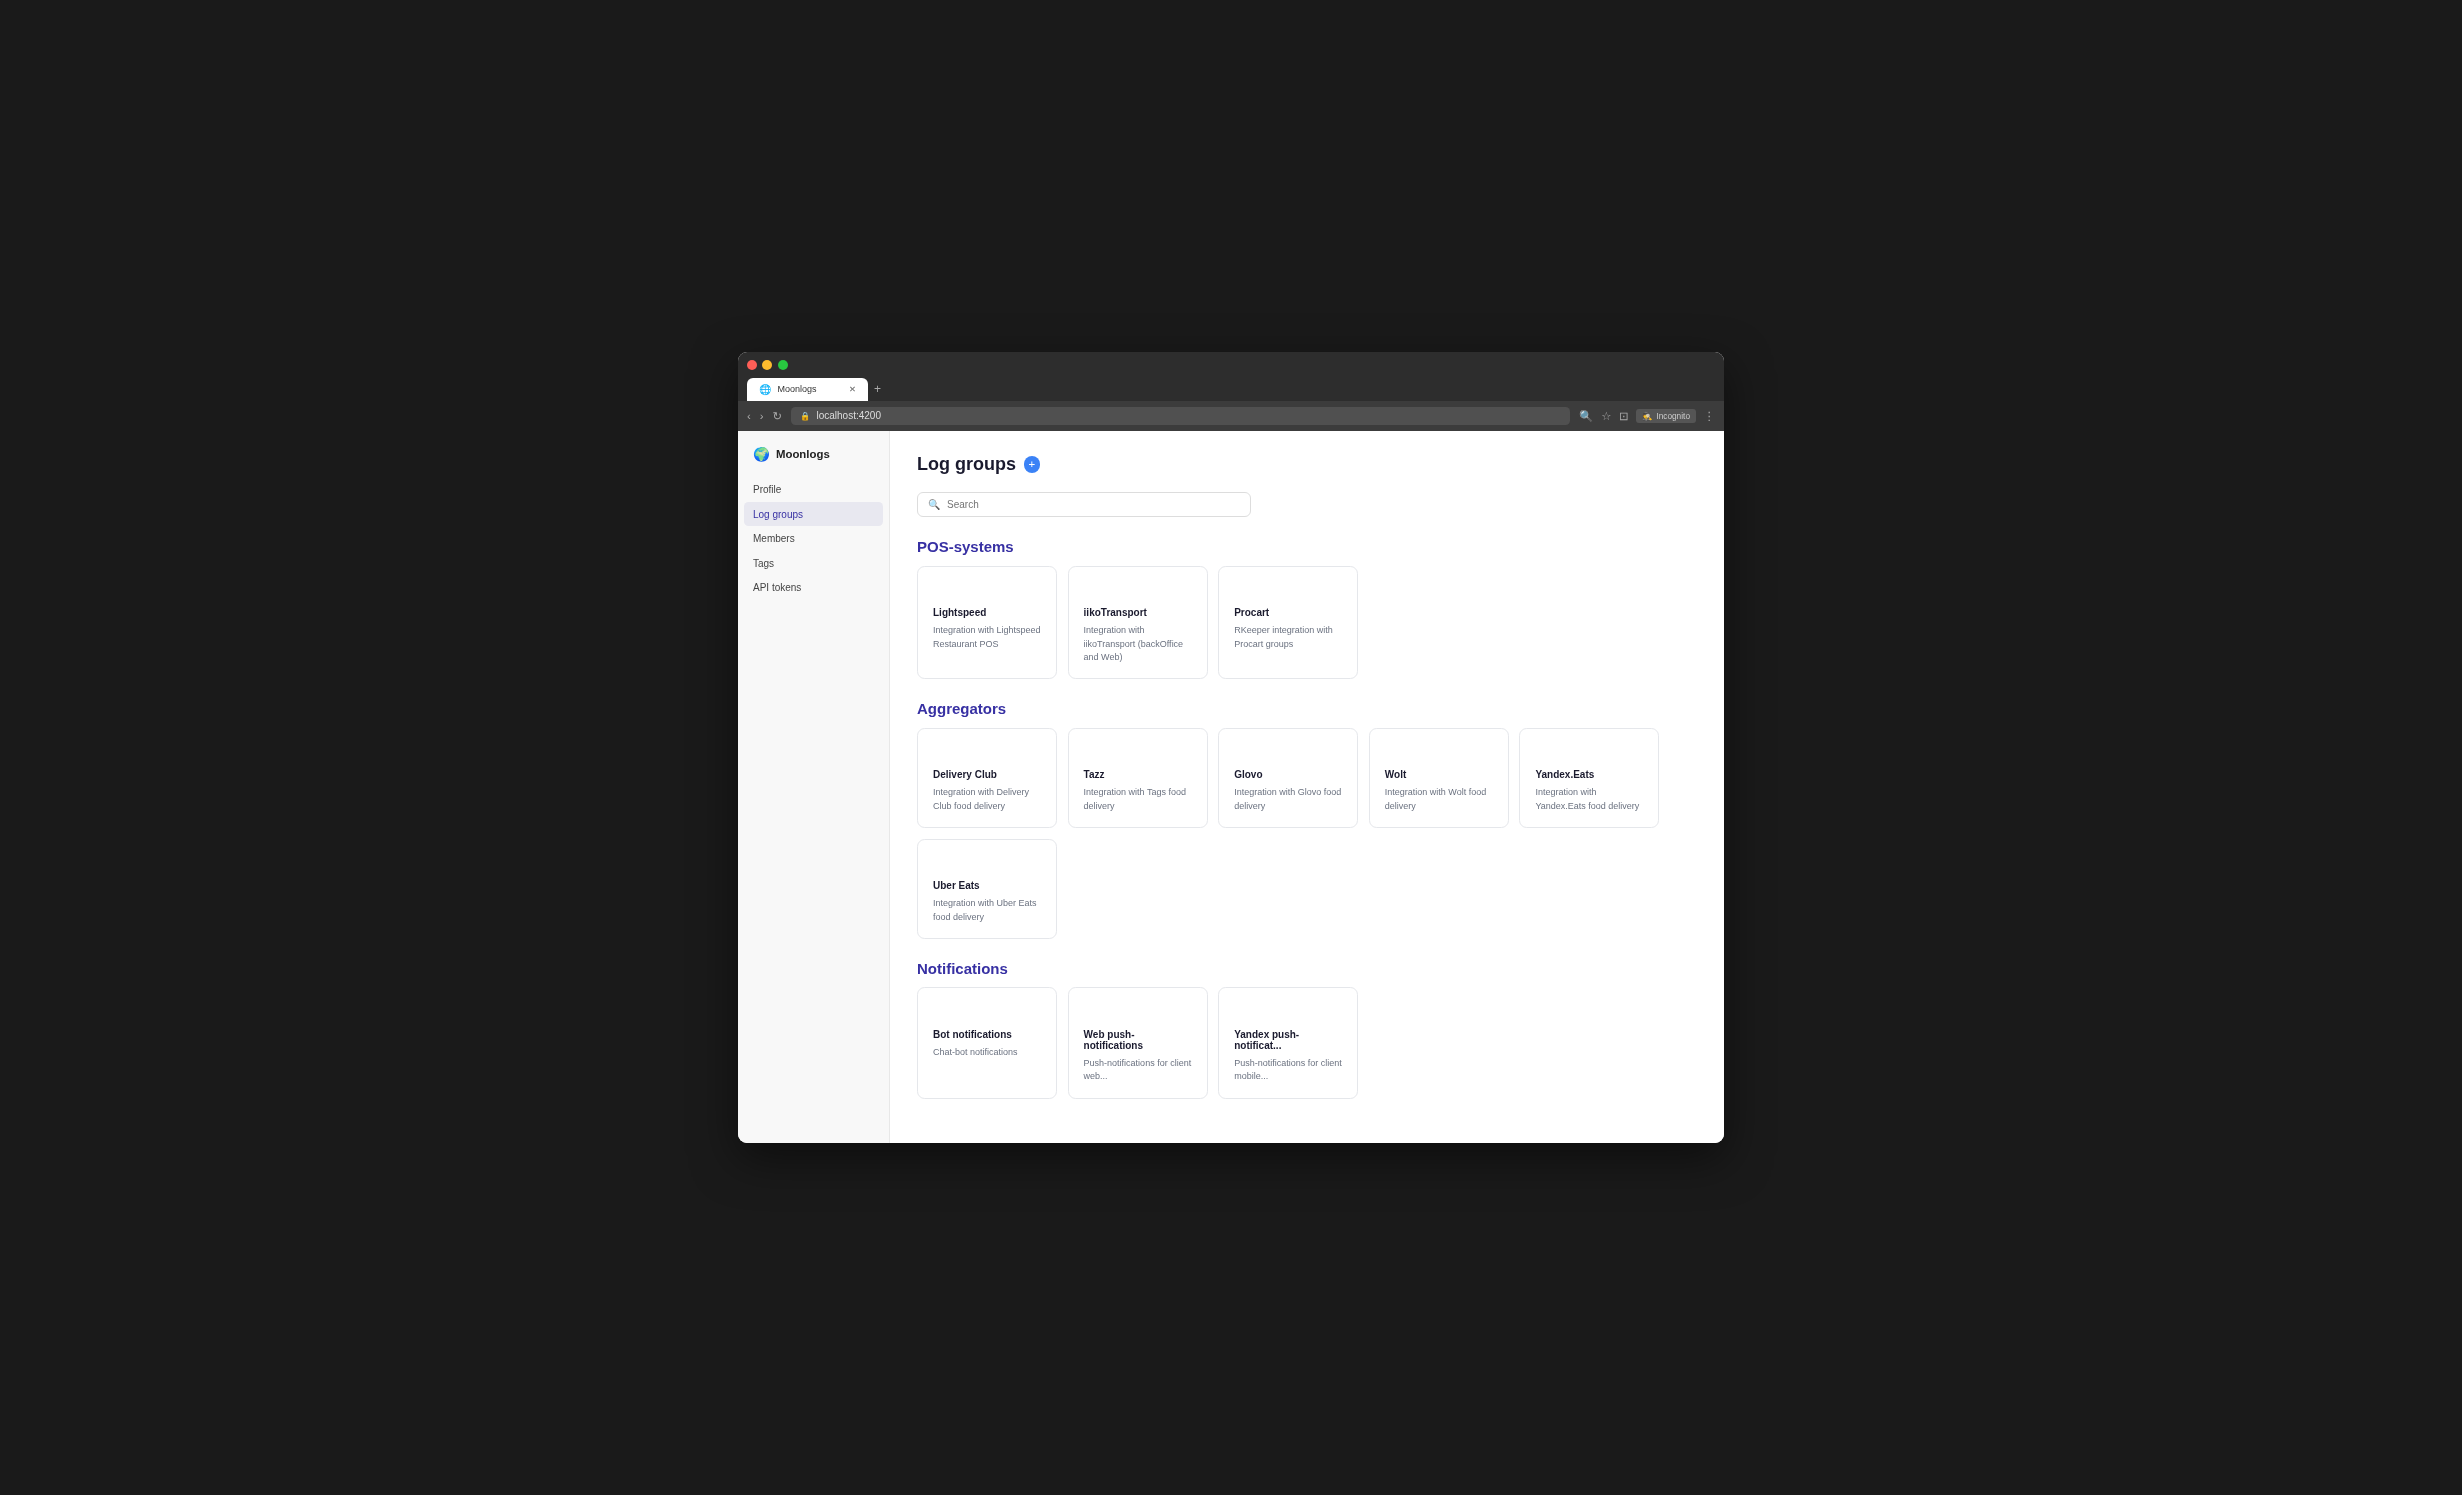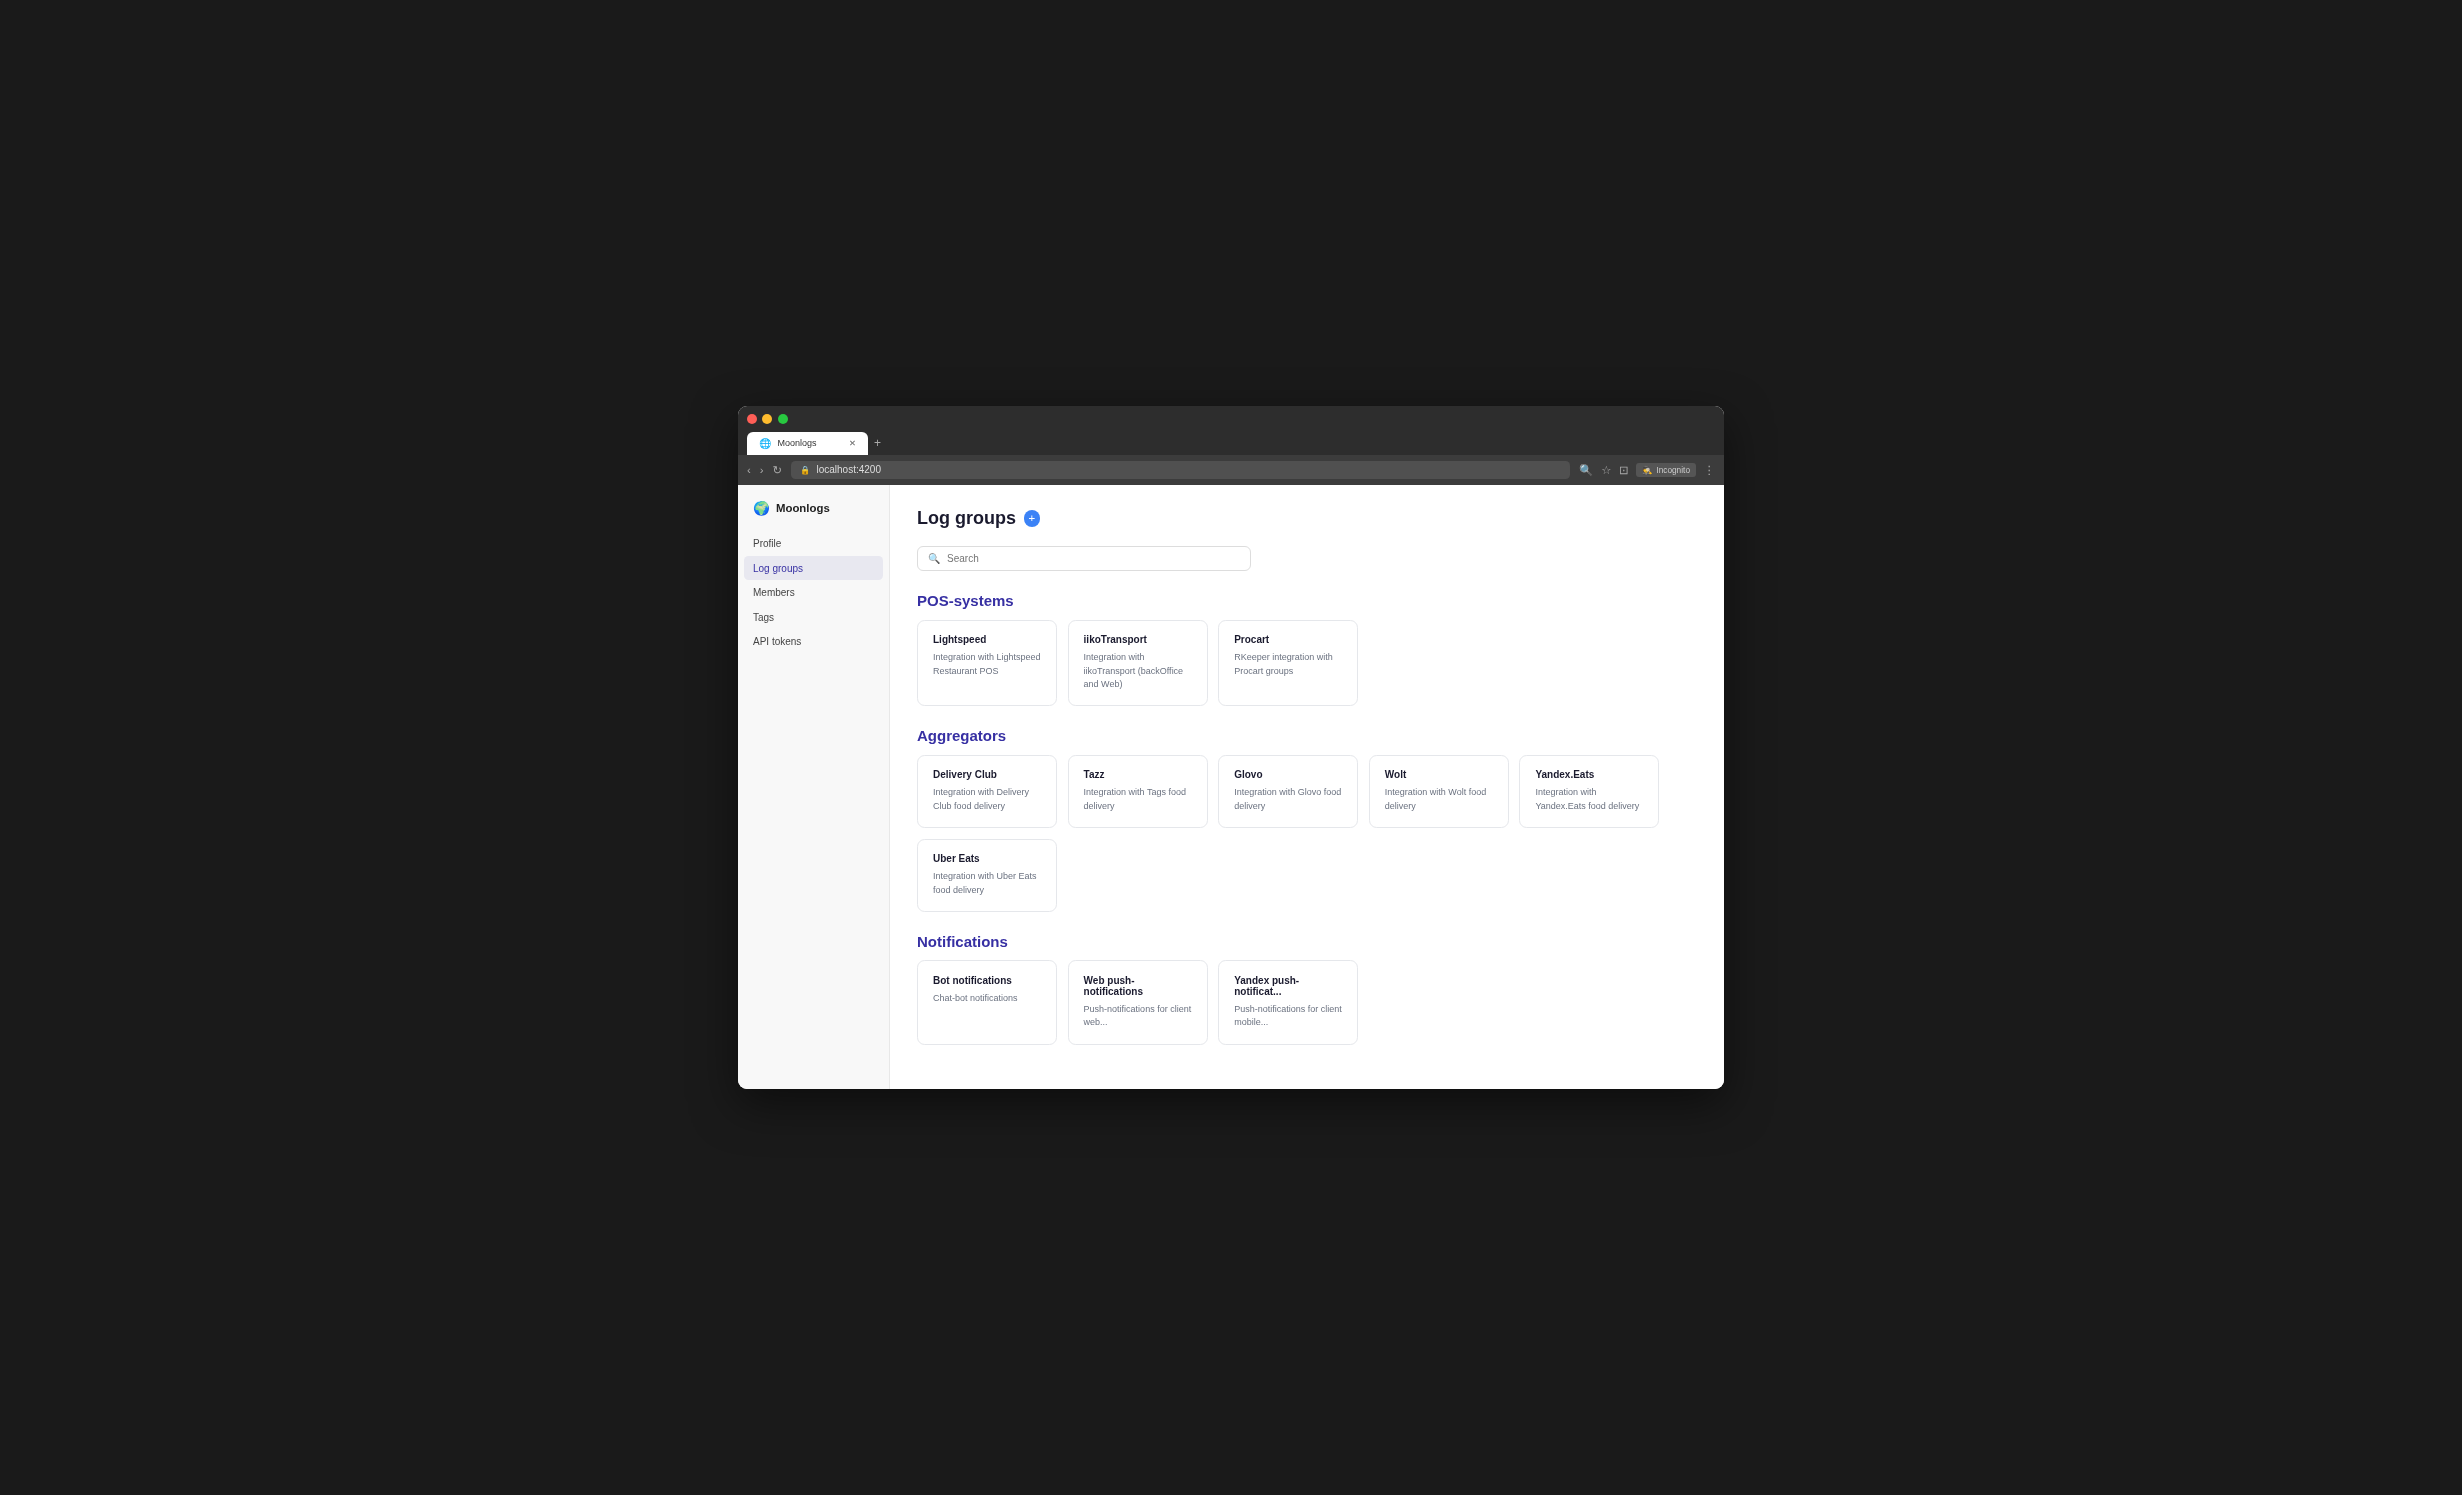--- a/index.html
+++ b/index.html
@@ -124,21 +124,21 @@
     }
 
     .card {
       border: 0.8px solid #e5e7eb; border-radius: 7.6px;
       padding: 13.6px 15px; width: 140px; cursor: pointer;
       background: #fff;
       transition: box-shadow 0.15s;
     }
 
     .card-title {
-      font-size: 10px; font-weight: 600; color: #1a1a2e; margin-bottom: 6px;
+      font-size: 10px; font-weight: 600; color: #1a1a2e; margin-bottom: 6px; margin-top: 27px;
     }
     .card-desc {
       font-size: 9px; color: #6b7280; line-height: 1.5;
     }
   </style>
 </head>
 <body>
 
 <div class="browser-window">
 

